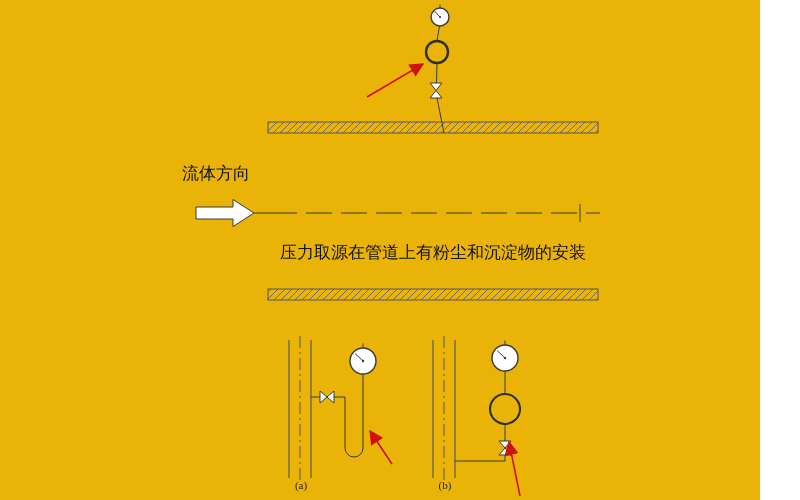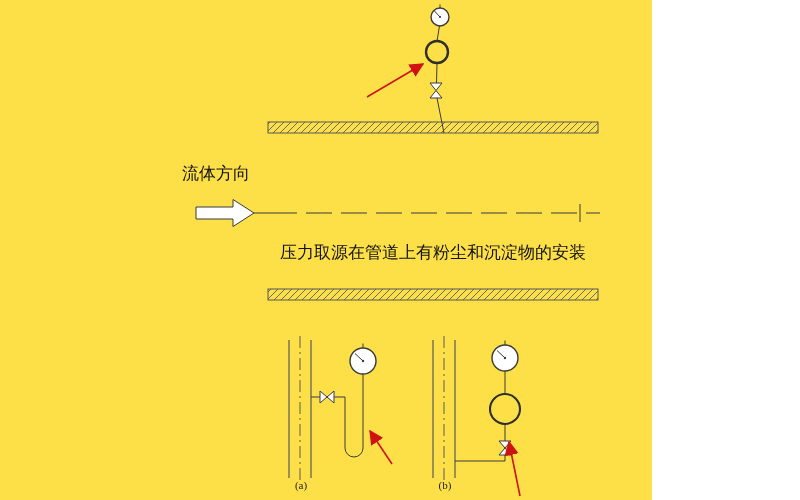--- a/index.html
+++ b/index.html
@@ -1,19 +1,19 @@
 <!DOCTYPE html>
 <html><head>
 <meta charset="utf-8">
 <style>
   html,body { margin:0; padding:0; background:#ffffff; }
   .stage {
     position:relative;
-    width:652px; height:500px;
-    background:#fde047;
+    width:760px; height:500px;
+    background:#eab308;
     overflow:hidden;
     font-family:"Liberation Serif","DejaVu Serif",serif;
   }
   svg { display:block; }
 
   .thin   { stroke:#3a3a3a; stroke-width:1; fill:none; }
   .gaugec { stroke:#3a3a3a; stroke-width:1.4; fill:#ffffff; }
   .wall   { fill:url(#hatch); stroke:#565656; stroke-width:1; }
   .center-solid { stroke:#3a3a3a; stroke-width:1; fill:none; }
   .center-dash  { stroke:#3a3a3a; stroke-width:1; fill:none; stroke-dasharray:26 9; }

